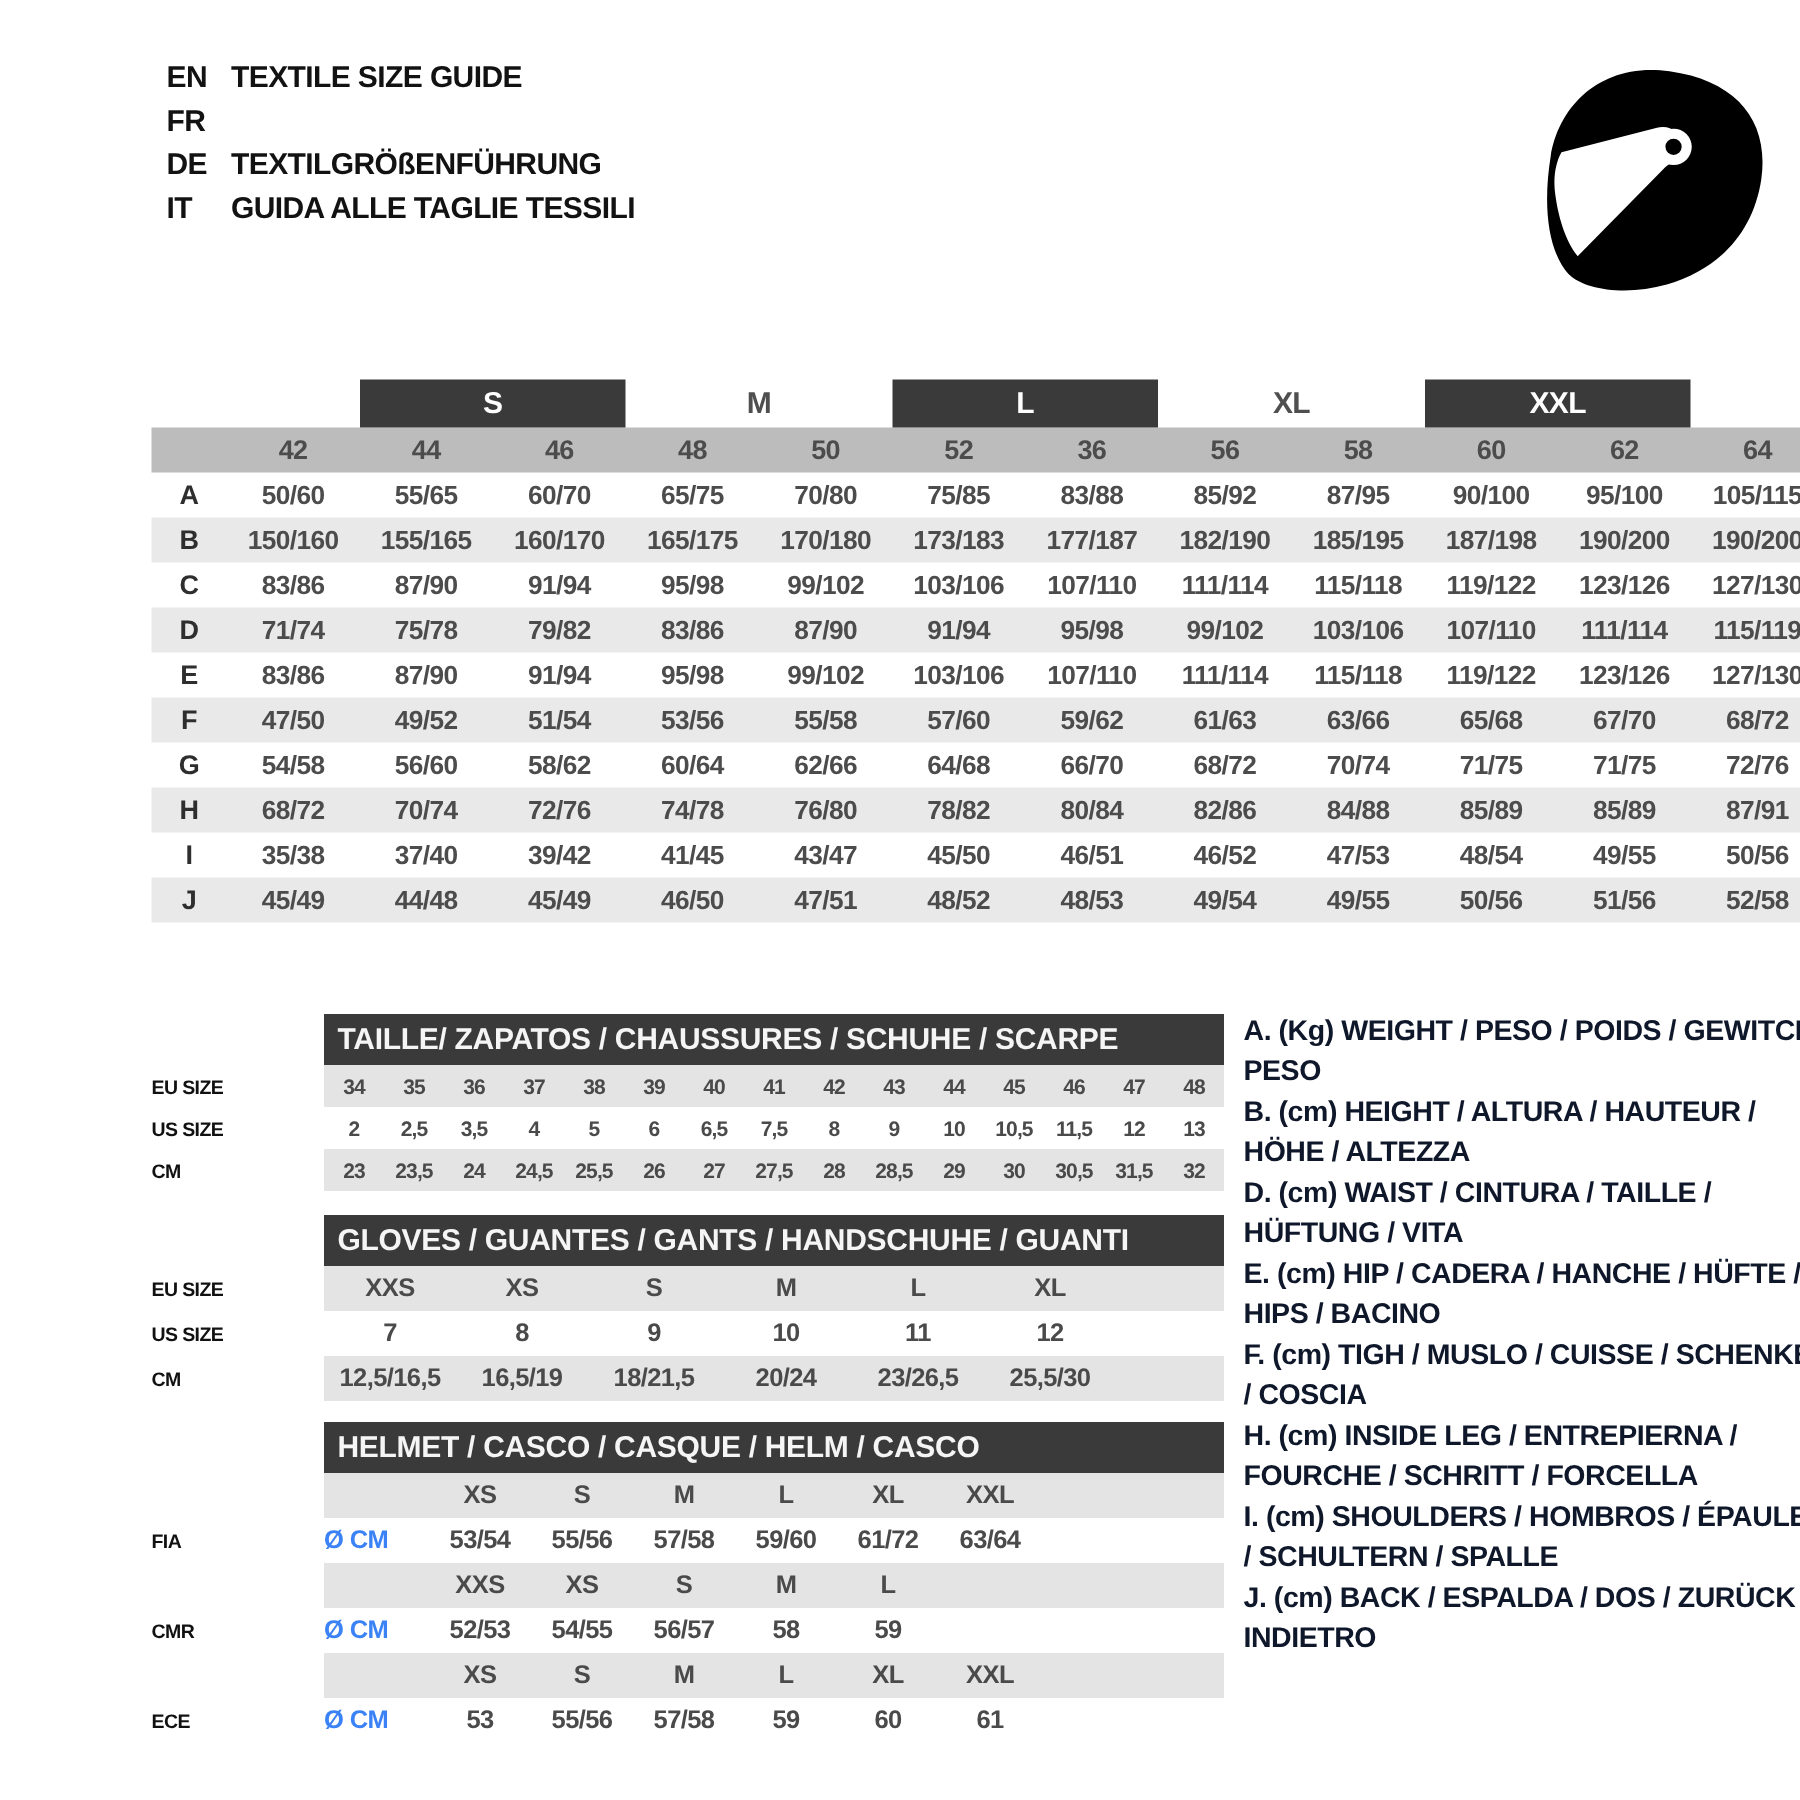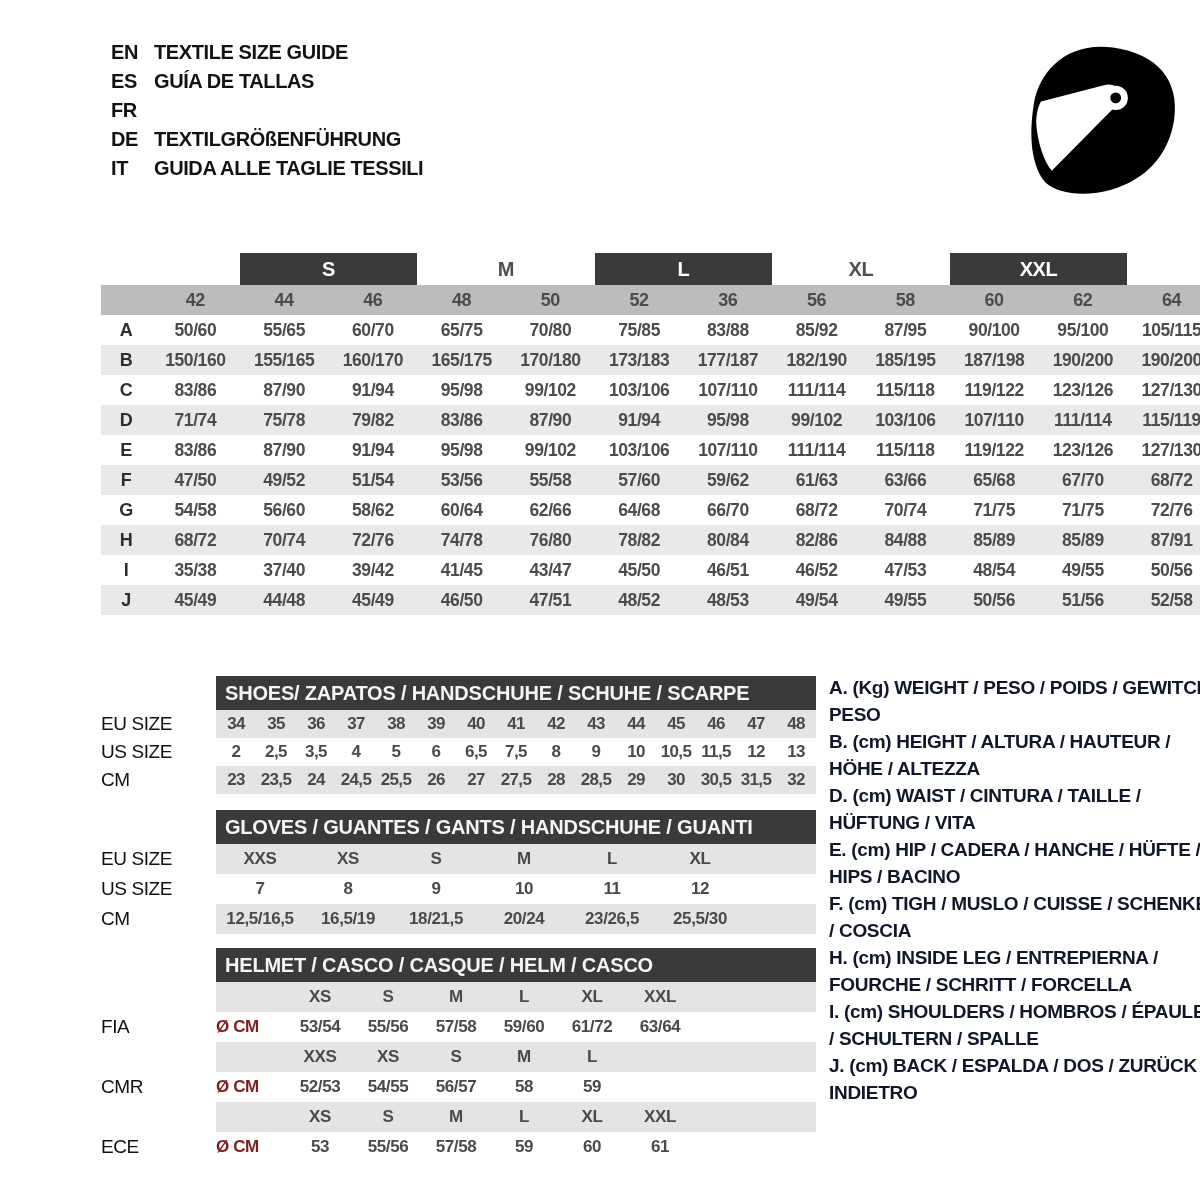--- a/index.html
+++ b/index.html
@@ -29,51 +29,47 @@
   .row-letter{font-size:18px;font-weight:700;color:#2e2e2e;text-align:center;}
   
   .section{position:absolute;left:65px;width:715px;}
   #shoes-section{top:676px;}
   #gloves-section{top:810px;}
   #helmet-section{top:948px;}
   .secbar{margin-left:115px;width:600px;height:34px;background:#3a3a3a;
           display:flex;align-items:center;box-sizing:border-box;padding-left:9px;}
   .secbar-text{color:#f5f5f5;font-size:20px;font-weight:700;letter-spacing:-0.2px;white-space:nowrap;}
   .srow{display:flex;align-items:stretch;}
-  .rlabel{width:115px;display:flex;align-items:center;font-size:19px;font-weight:400;color:#111111;}
+  .rlabel{width:115px;display:flex;align-items:center;font-size:13px;font-weight:700;color:#111111;}
   .rstrip{width:600px;display:grid;align-items:center;}
   .rstrip.shaded{background:#e4e4e4;}
   .rstrip .cell{text-align:center;font-weight:700;color:#4a4a4a;white-space:nowrap;}
   #shoes-section .srow{height:28px;}
   #shoes-section .rstrip{grid-template-columns:repeat(15,40px);}
-  #shoes-section .cell{font-size:17px;letter-spacing:-0.6px;}
+  #shoes-section .cell{font-size:14px;letter-spacing:-0.6px;}
   #gloves-section .srow{height:30px;}
   #gloves-section .rstrip{grid-template-columns:repeat(6,88px);}
   #gloves-section .cell{font-size:17px;}
   #helmet-section .srow{height:30px;}
   #helmet-section .rstrip{grid-template-columns:70px repeat(6,68px);}
   #helmet-section .cell{font-size:17px;}
-  #helmet-section .cell.unit{text-align:left;color:#7f1d1d;}
+  #helmet-section .cell.unit{text-align:left;color:#3b82f6;}
   
   .legend{position:absolute;left:793px;top:674px;width:398px;}
   .legend-item{font-size:19px;font-weight:700;color:#0f172a;line-height:27px;letter-spacing:-0.3px;}
 </style>
 </head>
 <body>
 
 <div id="canvas">
 
   <div class="lang-list" id="lang-list">
       <div class="lang-row">
         <div class="lang-code">EN</div>
         <div class="lang-label">TEXTILE SIZE GUIDE</div>
-      </div>
-      <div class="lang-row">
-        <div class="lang-code">ES</div>
-        <div class="lang-label">GUÍA DE TALLAS</div>
       </div>
       <div class="lang-row">
         <div class="lang-code">FR</div>
       </div>
       <div class="lang-row">
         <div class="lang-code">DE</div>
         <div class="lang-label">TEXTILGRÖßENFÜHRUNG</div>
       </div>
       <div class="lang-row">
         <div class="lang-code">IT</div>
@@ -262,21 +258,21 @@
           <div class="cell">49/55</div>
           <div class="cell">50/56</div>
           <div class="cell">51/56</div>
           <div class="cell">52/58</div>
         </div>
       </div>
   </div>
 
   <div class="section" id="shoes-section">
       <div class="secbar">
-        <div class="secbar-text">SHOES/ ZAPATOS / HANDSCHUHE / SCHUHE / SCARPE</div>
+        <div class="secbar-text">TAILLE/ ZAPATOS / CHAUSSURES / SCHUHE / SCARPE</div>
       </div>
       <div class="srow">
         <div class="rlabel">EU SIZE</div>
         <div class="rstrip shaded">
           <div class="cell">34</div>
           <div class="cell">35</div>
           <div class="cell">36</div>
           <div class="cell">37</div>
           <div class="cell">38</div>
           <div class="cell">39</div>

